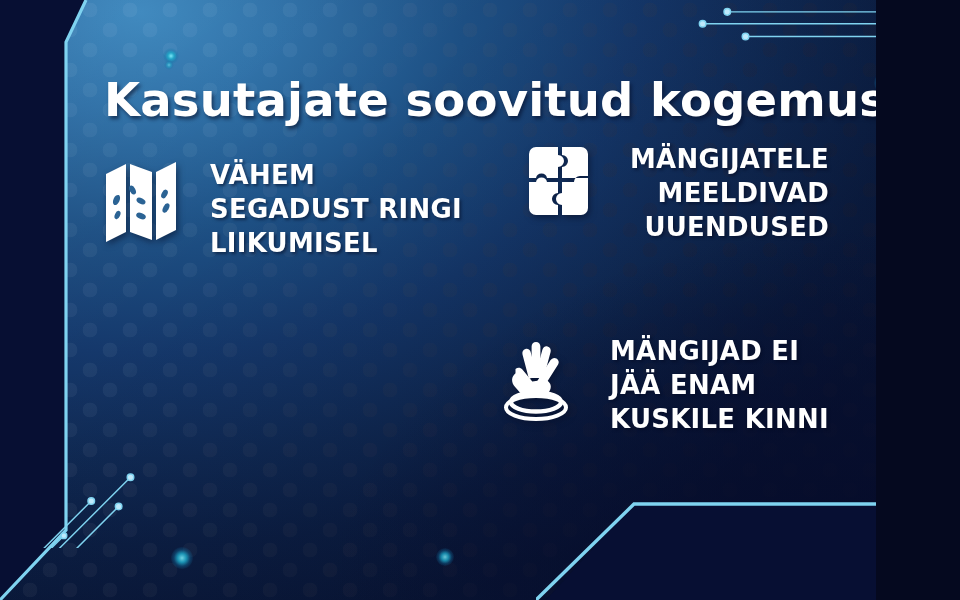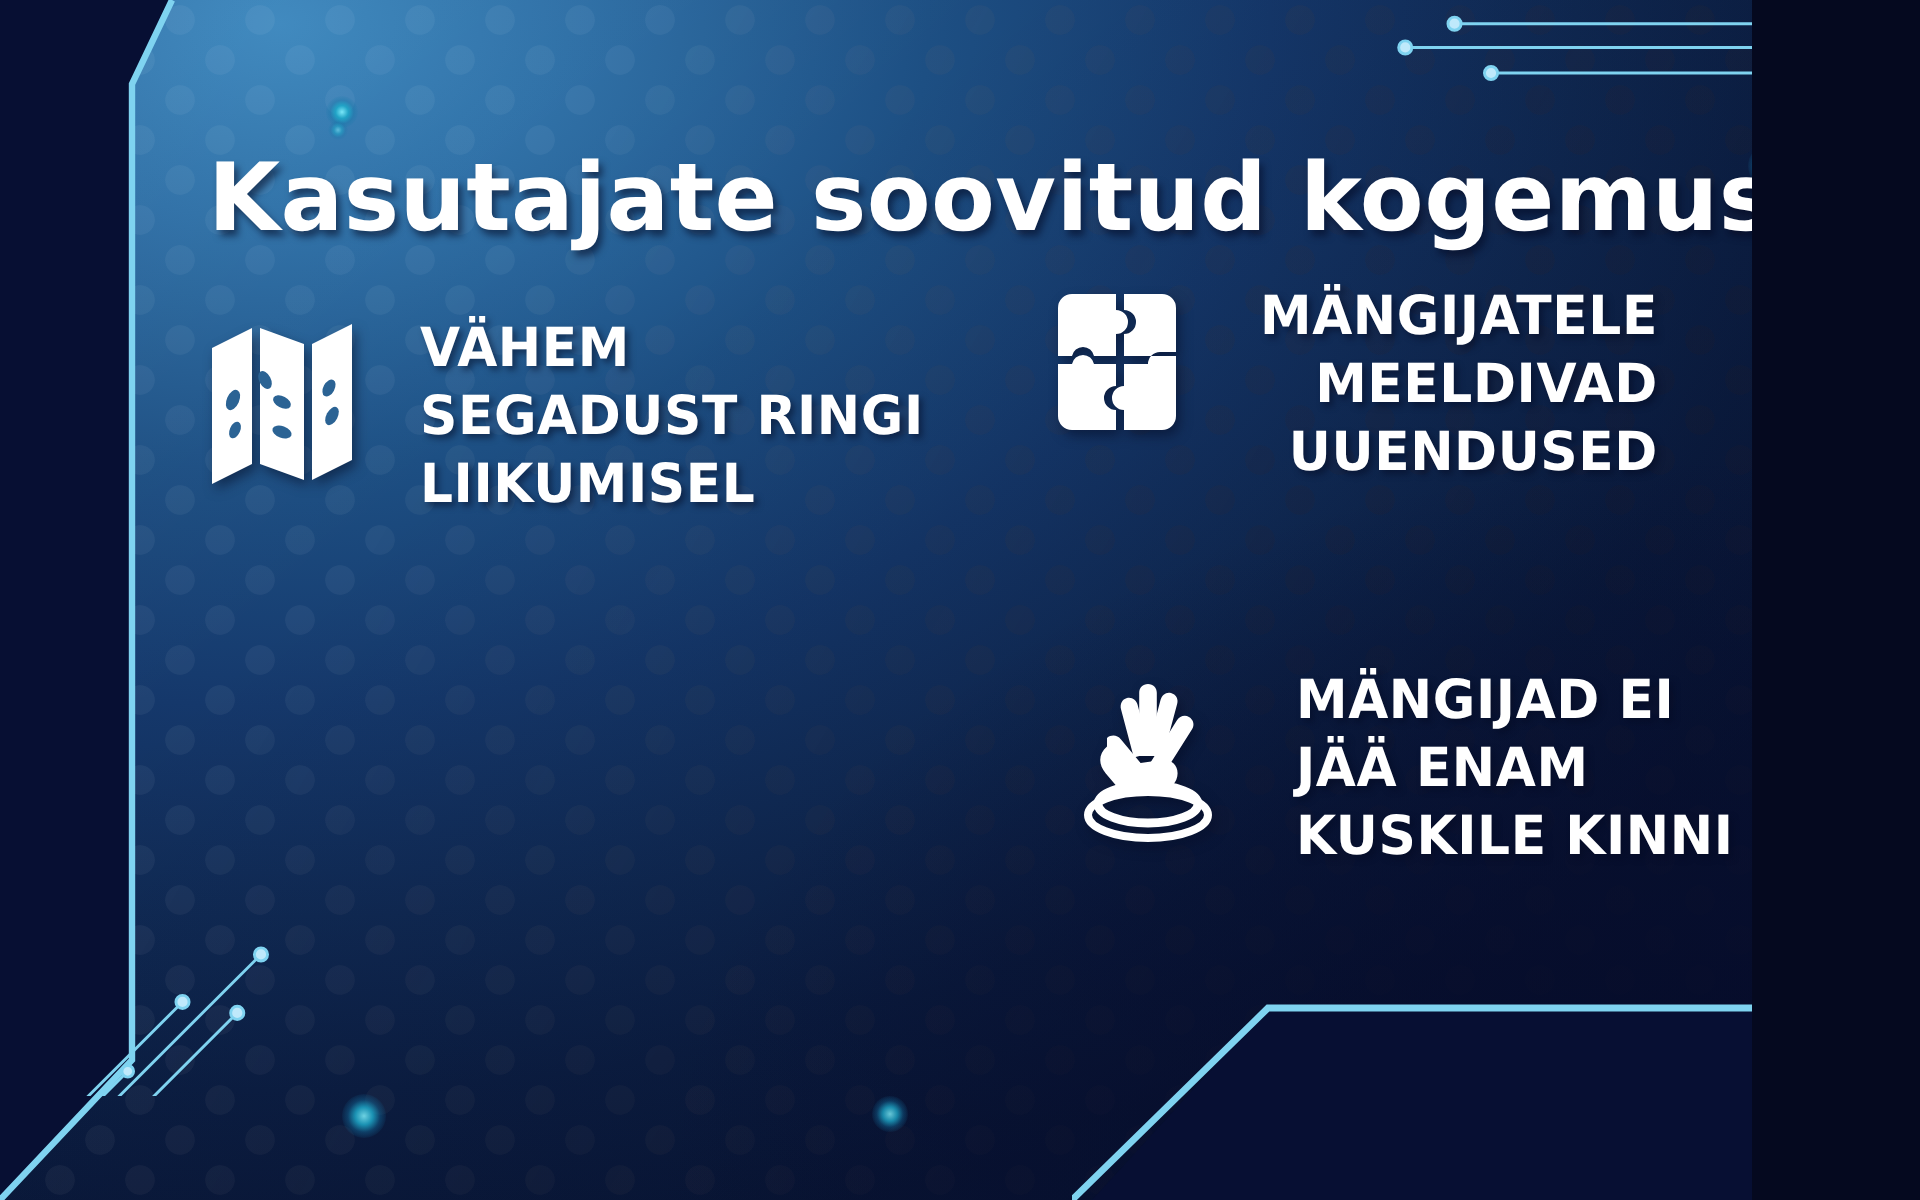--- a/index.html
+++ b/index.html
@@ -146,21 +146,21 @@
     text-shadow: 2px 2px 3px rgba(3,10,34,0.5);
     transform: scaleX(0.96);
     transform-origin: left top;
     white-space: pre-line;
   }
 
   
   #item-1 { left: 104px; top: 158px; }
   #item-2 { left: 524px; top: 142px; text-align: right; }
   #item-3 { left: 104px; top: 348px; }
-  #item-4 { left: 532px; top: 334px; justify-content: center; }
+  #item-4 { left: 494px; top: 334px; justify-content: center; }
 
   #item-1 .item-icon { width: 74px; height: 86px; }
   #item-3 .item-icon { width: 76px; height: 72px; }
   #item-4 .item-icon { width: 84px; height: 92px; }
   #item-2 .item-icon { width: 74px; height: 78px; }
 </style>
 </head>
 <body>
 
 <div id="poster">

